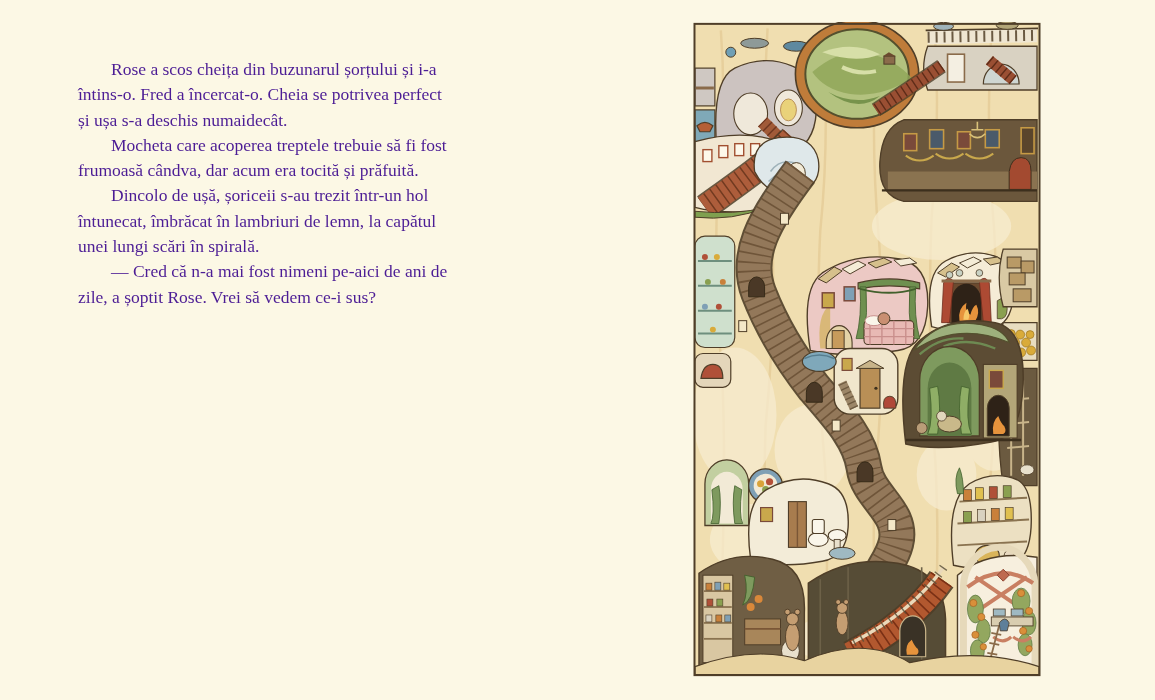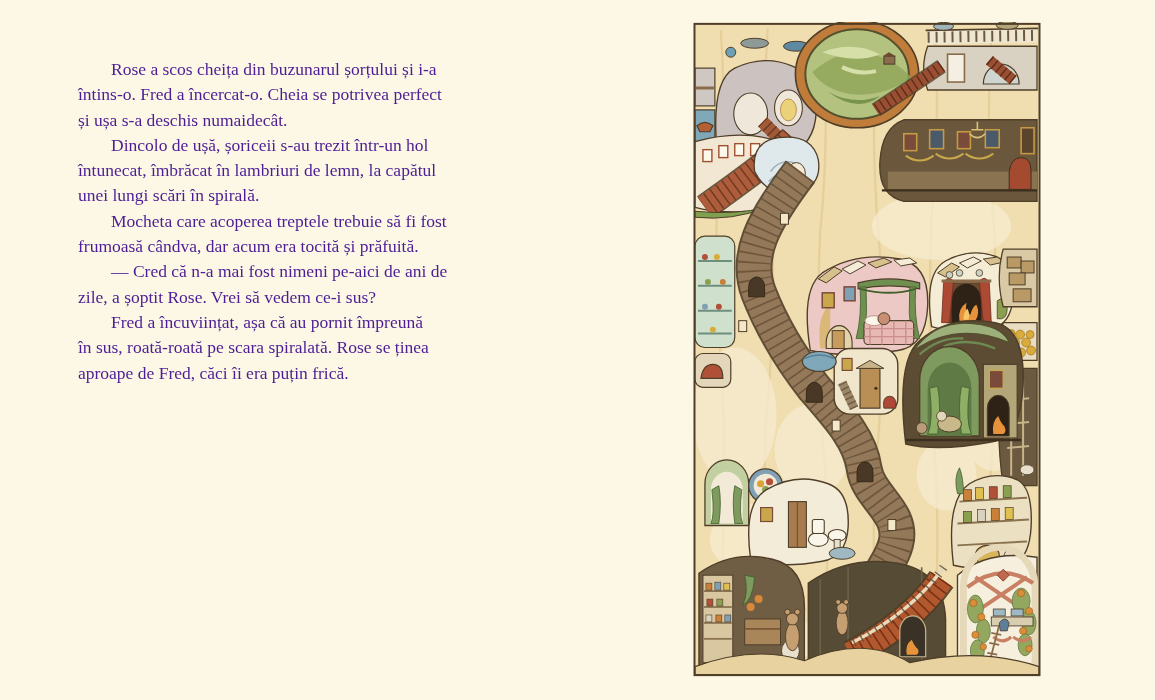--- a/index.html
+++ b/index.html
@@ -23,30 +23,27 @@
 </style>
 </head>
 <body>
 
 <div class="spread">
 
   <div class="text-page">
     <p>Rose a scos cheița din buzunarul șorțului și i-a
 întins-o. Fred a încercat-o. Cheia se potrivea perfect
 și ușa s-a deschis numaidecât.</p>
+    <p>Mocheta care acoperea treptele trebuie să fi fost
+frumoasă cândva, dar acum era tocită și prăfuită.</p>
     <p>Dincolo de ușă, șoriceii s-au trezit într-un hol
 întunecat, îmbrăcat în lambriuri de lemn, la capătul
 unei lungi scări în spirală.</p>
-    <p>Mocheta care acoperea treptele trebuie să fi fost
-frumoasă cândva, dar acum era tocită și prăfuită.</p>
     <p>— Cred că n-a mai fost nimeni pe-aici de ani de
 zile, a șoptit Rose. Vrei să vedem ce-i sus?</p>
-    <p>Fred a încuviințat, așa că au pornit împreună
-în sus, roată-roată pe scara spiralată. Rose se ținea
-aproape de Fred, căci îi era puțin frică.</p>
   </div>
 
   <figure class="art-page" aria-label="Watercolor cross-section of the mouse mansion: winding spiral staircases and tunnels connecting many small rooms — a garden window, a panelled ballroom, a pink bedroom with a green canopy bed, kitchens, pantries, a bathroom, a grand red-carpeted staircase hall and a conservatory hung with fruit garlands">
     <svg viewBox="0 0 350 658" xmlns="http://www.w3.org/2000/svg">
 
       <rect x="1.5" y="1.5" width="347" height="655" fill="#f0deb0" stroke="none"></rect>
       <g stroke="#e0c48c" stroke-width="2.5" fill="none" opacity=".55">
         <path d="M28,8 q6,80 -3,160 q-5,90 4,180 q6,120 -4,300"></path>
         <path d="M75,6 q-6,90 3,170 q7,110 -5,230 q-4,120 6,240"></path>
         <path d="M130,10 q8,100 -2,200 q-6,120 5,240 q5,100 -3,200"></path>

